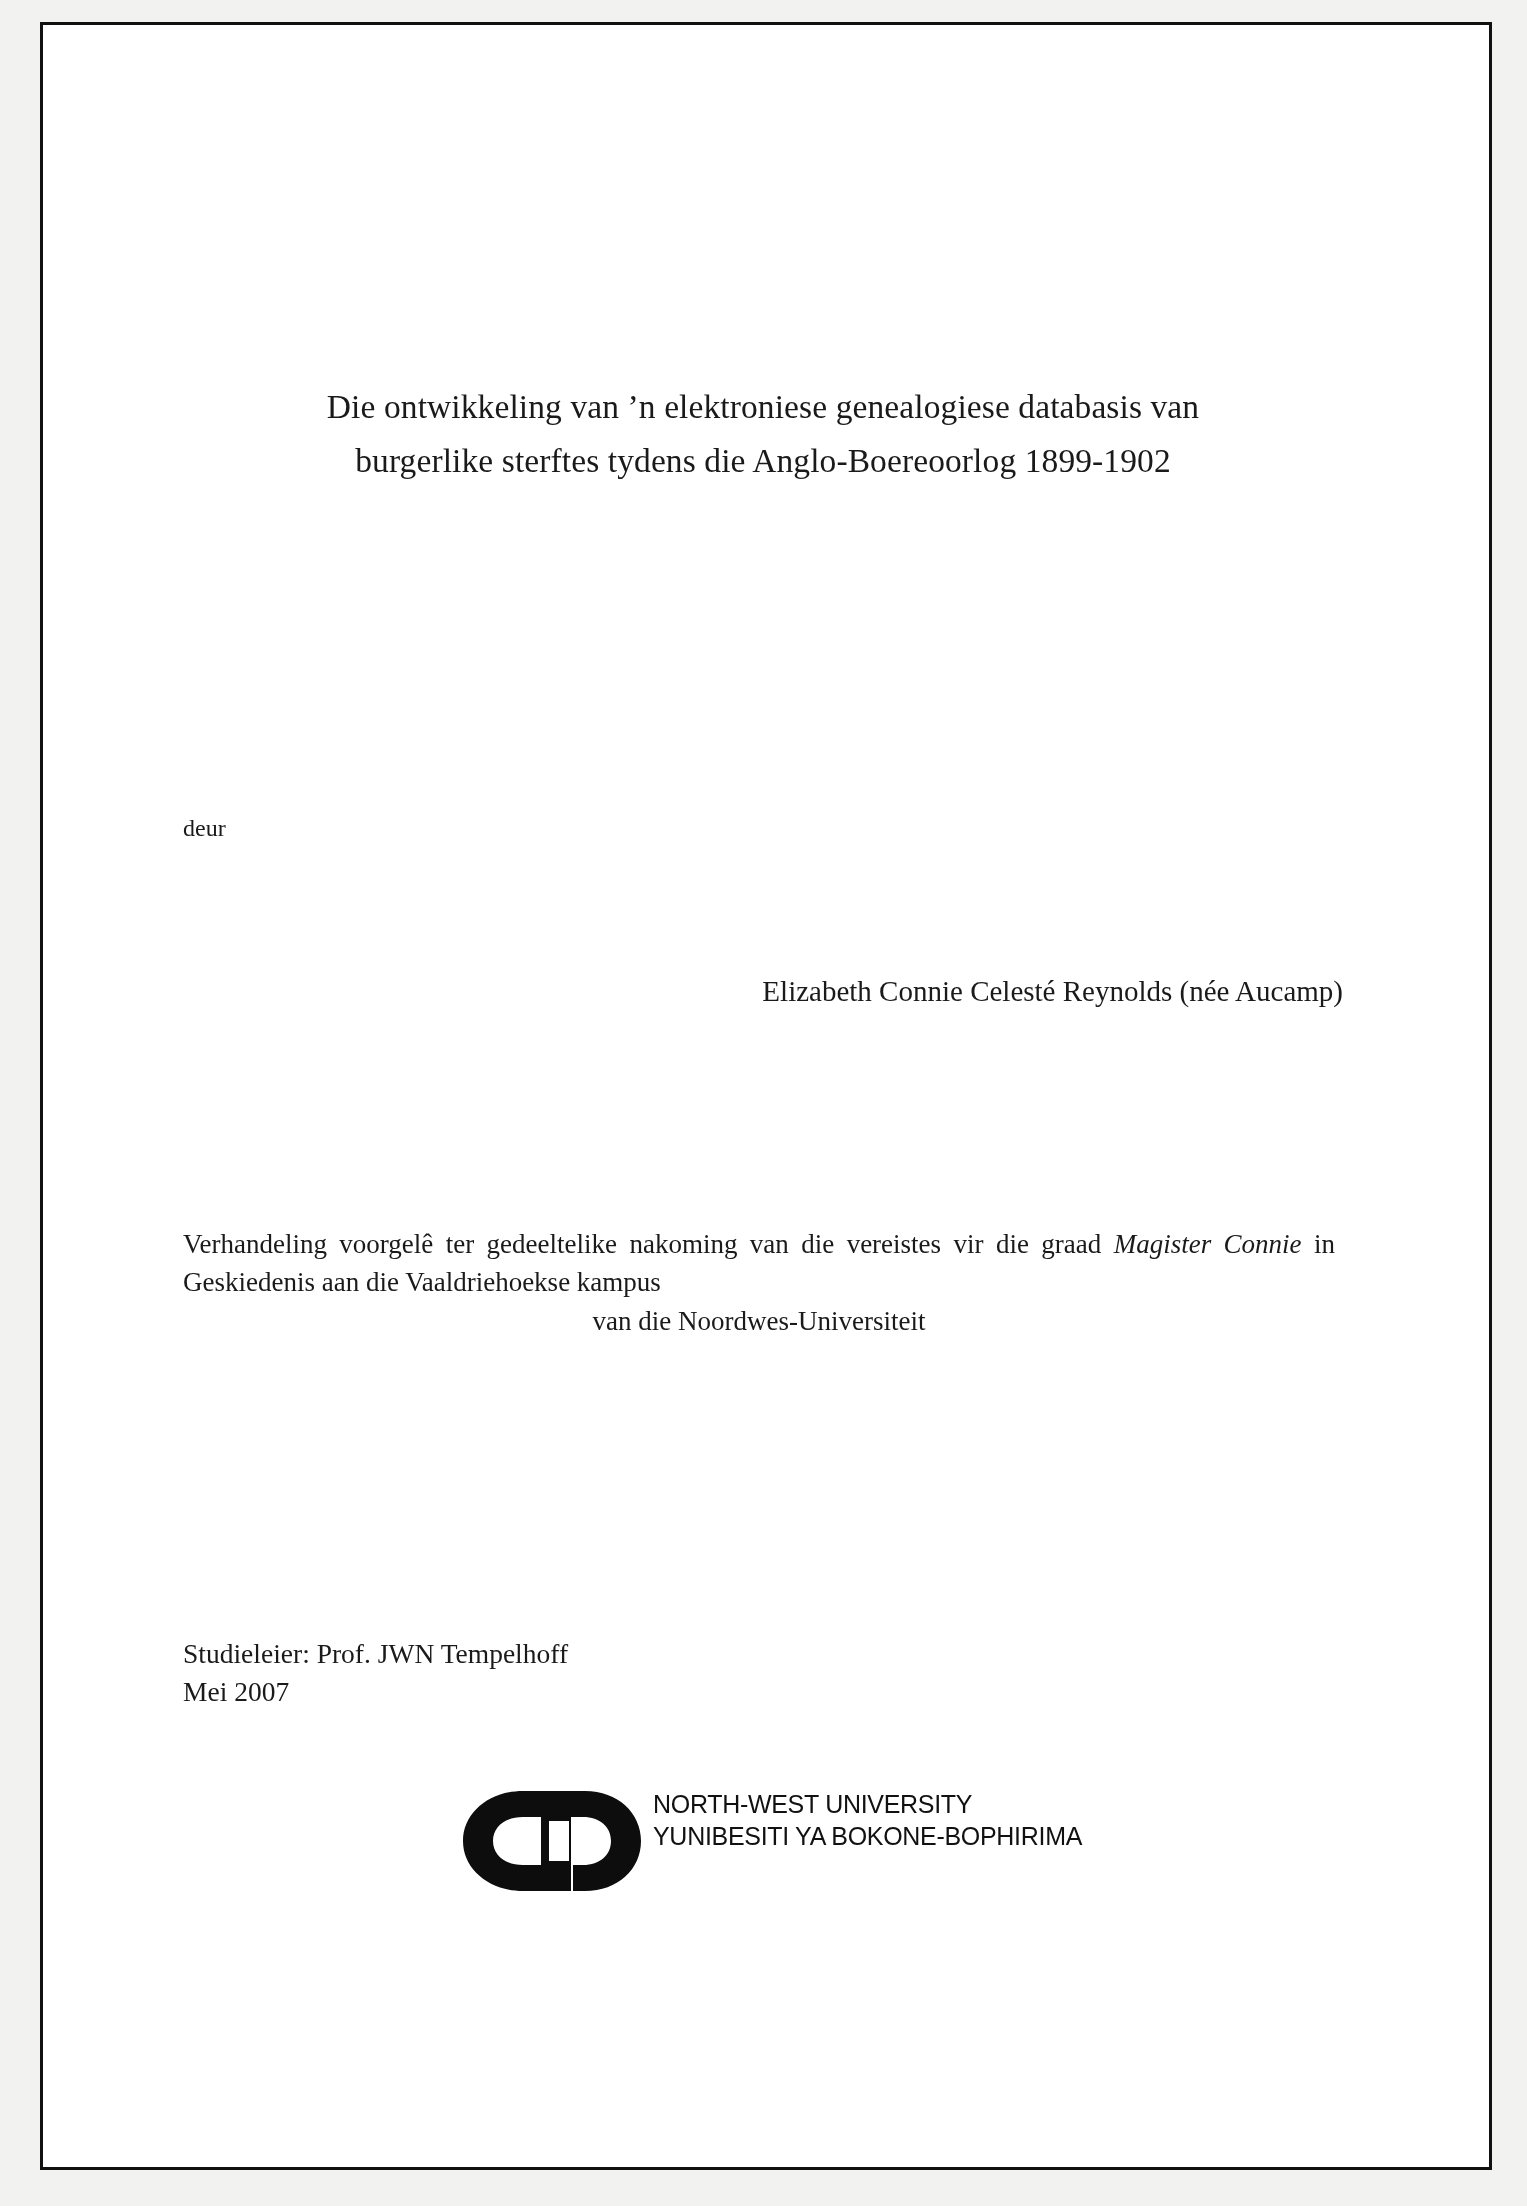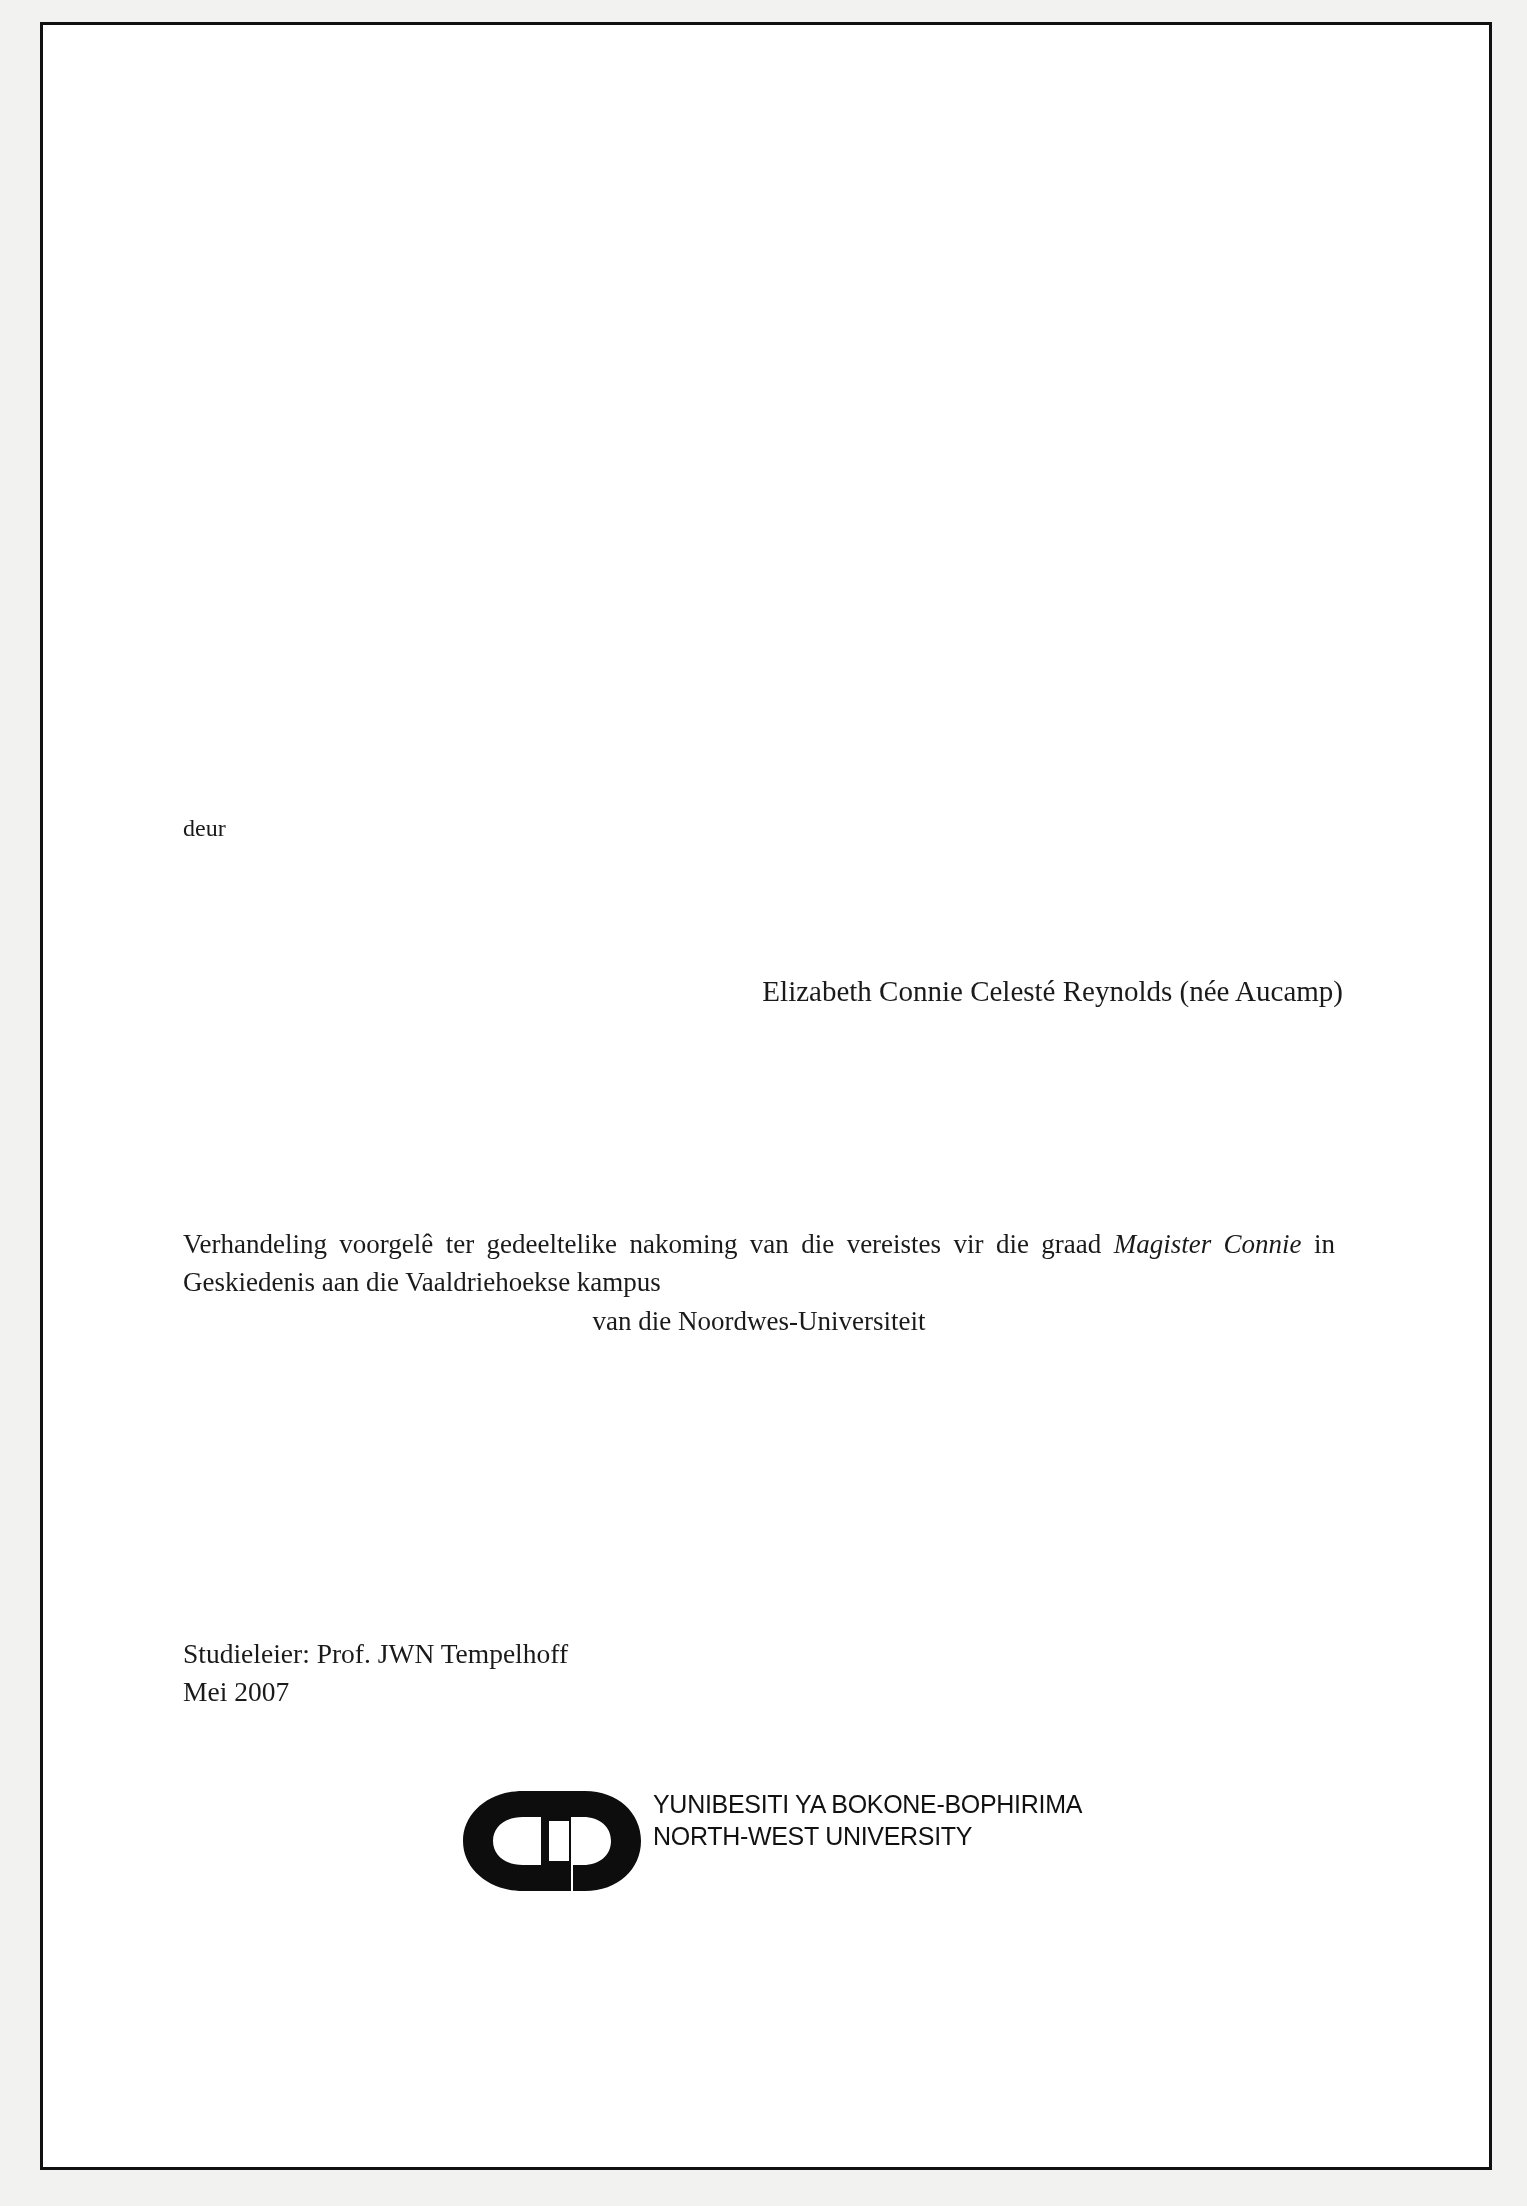--- a/index.html
+++ b/index.html
@@ -141,20 +141,24 @@
 </head>
 <body>
 
 <div class="scan"></div>
 
 <div class="page-frame">
   <div class="page-inner">
 
     <div class="content">
 
+      <div class="title-block">
+        <div class="title-line">Die ontwikkeling van ’n elektroniese genealogiese databasis van</div>
+        <div class="title-line">burgerlike sterftes tydens die Anglo-Boereoorlog 1899-1902</div>
+      </div>
 
       <div class="deur">deur</div>
 
       <div class="author">Elizabeth Connie Celesté Reynolds (née Aucamp)</div>
 
       <div class="statement">
         <div class="just"><span>Verhandeling voorgelê ter gedeeltelike nakoming van die vereistes vir die graad </span><em>Magister Connie</em><span> in Geskiedenis aan die Vaaldriehoekse kampus</span></div>
         <div class="l2">van die Noordwes-Universiteit</div>
       </div>
 
@@ -168,20 +172,20 @@
           <svg viewBox="0 0 190 108" width="190" height="108" xmlns="http://www.w3.org/2000/svg">
 
             <path d="M70 4 C36 4 10 26 10 54 C10 82 36 104 70 104 L96 104 L96 78 L70 78 C52 78 40 68 40 54 C40 40 52 30 70 30 L96 30 L96 4 Z" fill="#0d0d0d"></path>
 
             <path d="M88 4 L88 104 L118 104 L118 30 L130 30 C147 30 158 40 158 54 C158 68 147 78 130 78 L120 78 L120 104 L132 104 C165 104 188 82 188 54 C188 26 165 4 132 4 Z" fill="#0d0d0d"></path>
 
             <rect x="96" y="34" width="20" height="40" fill="#ffffff"></rect>
           </svg>
         </div>
         <div class="logo-text">
+          <div>NORTH-WEST UNIVERSITY</div>
           <div>YUNIBESITI YA BOKONE-BOPHIRIMA</div>
-          <div>NORTH-WEST UNIVERSITY</div>
         </div>
       </div>
 
     </div>
   </div>
 </div>
 
 </body></html>

